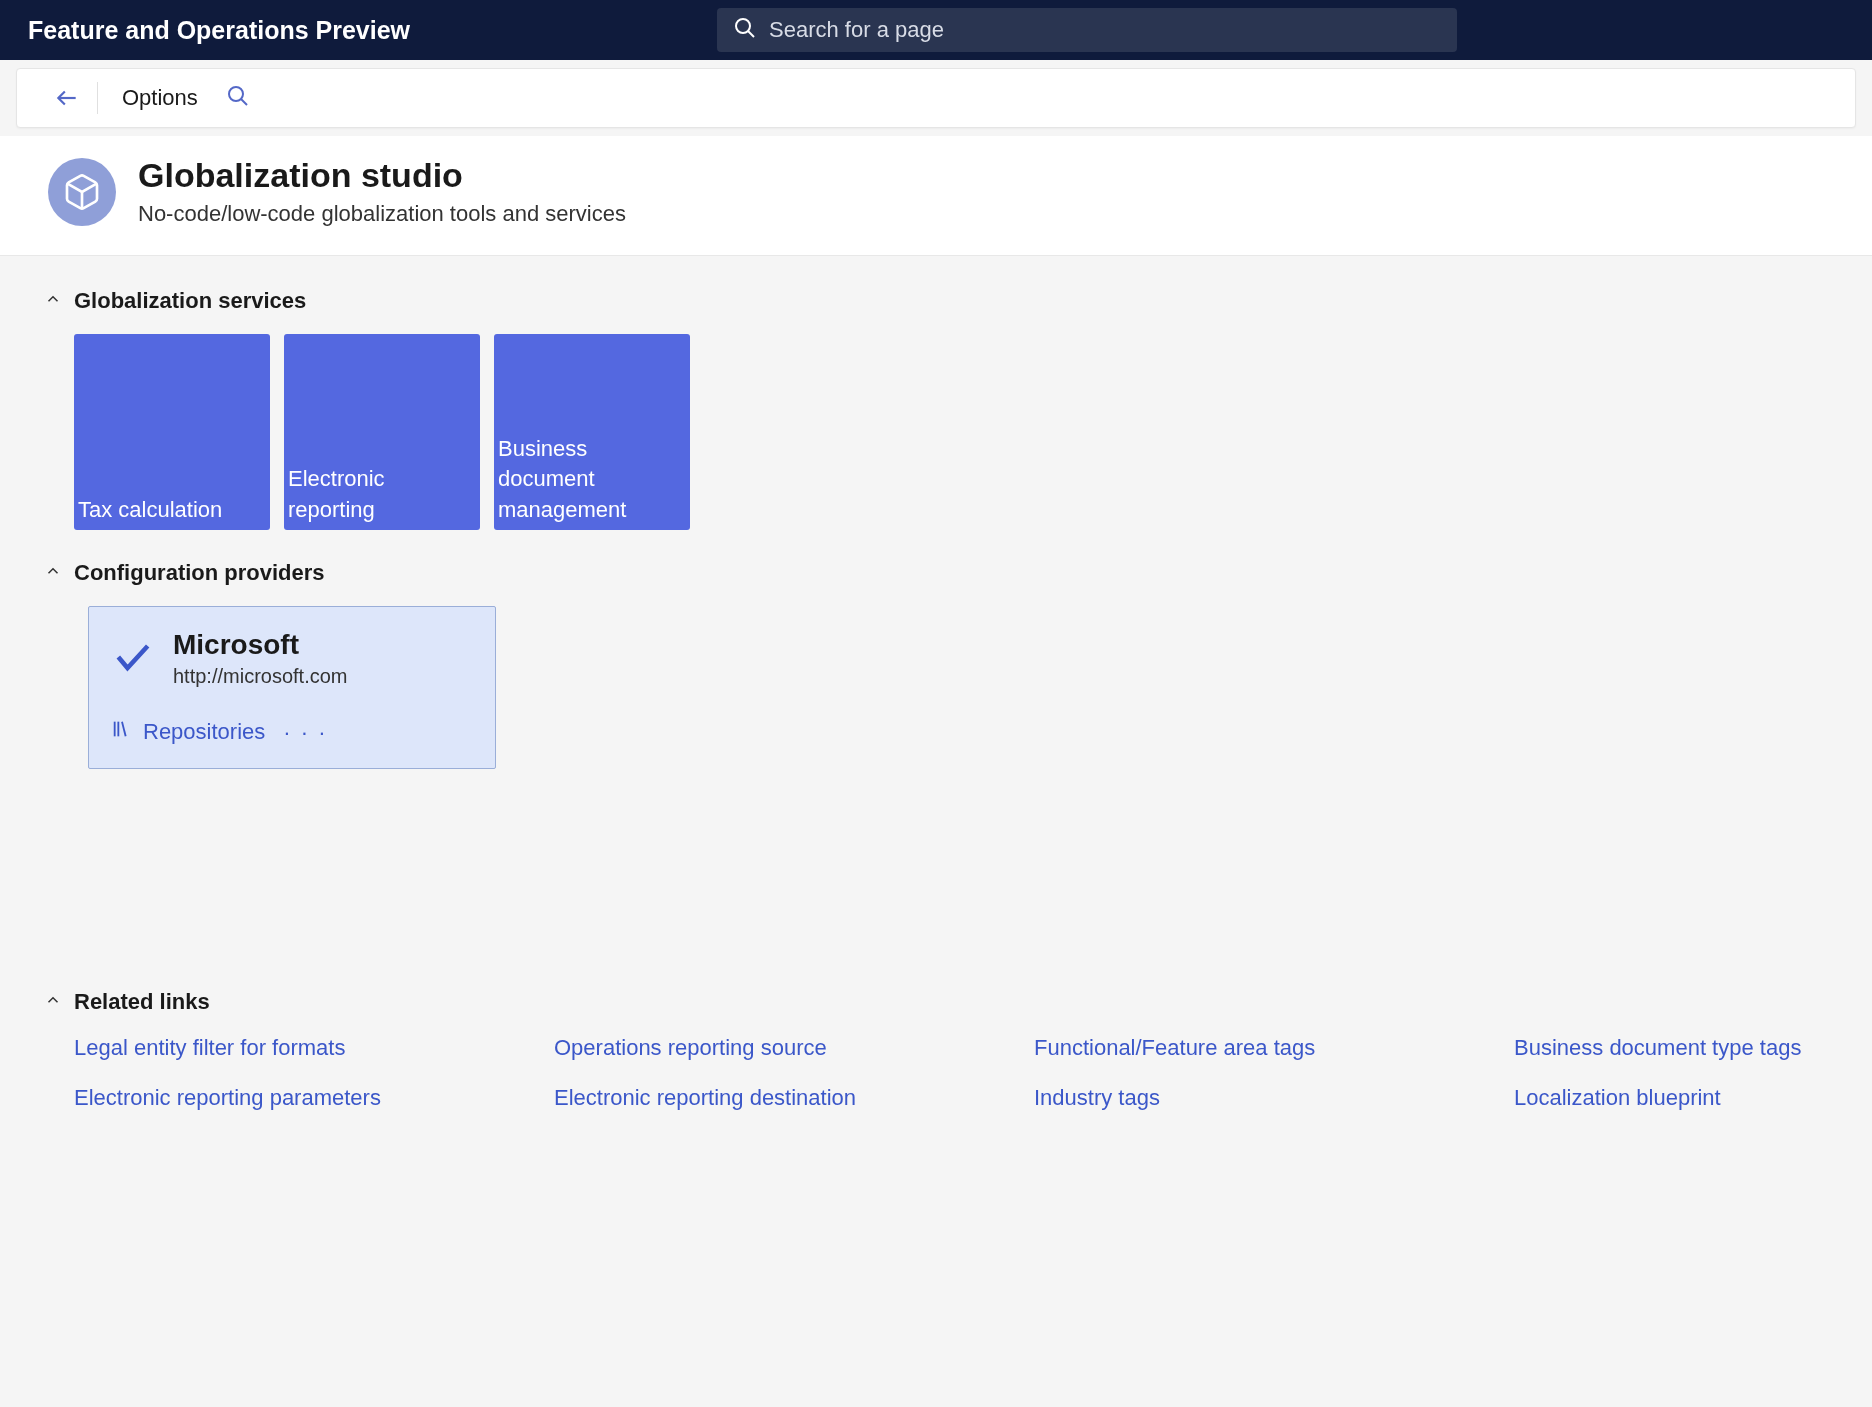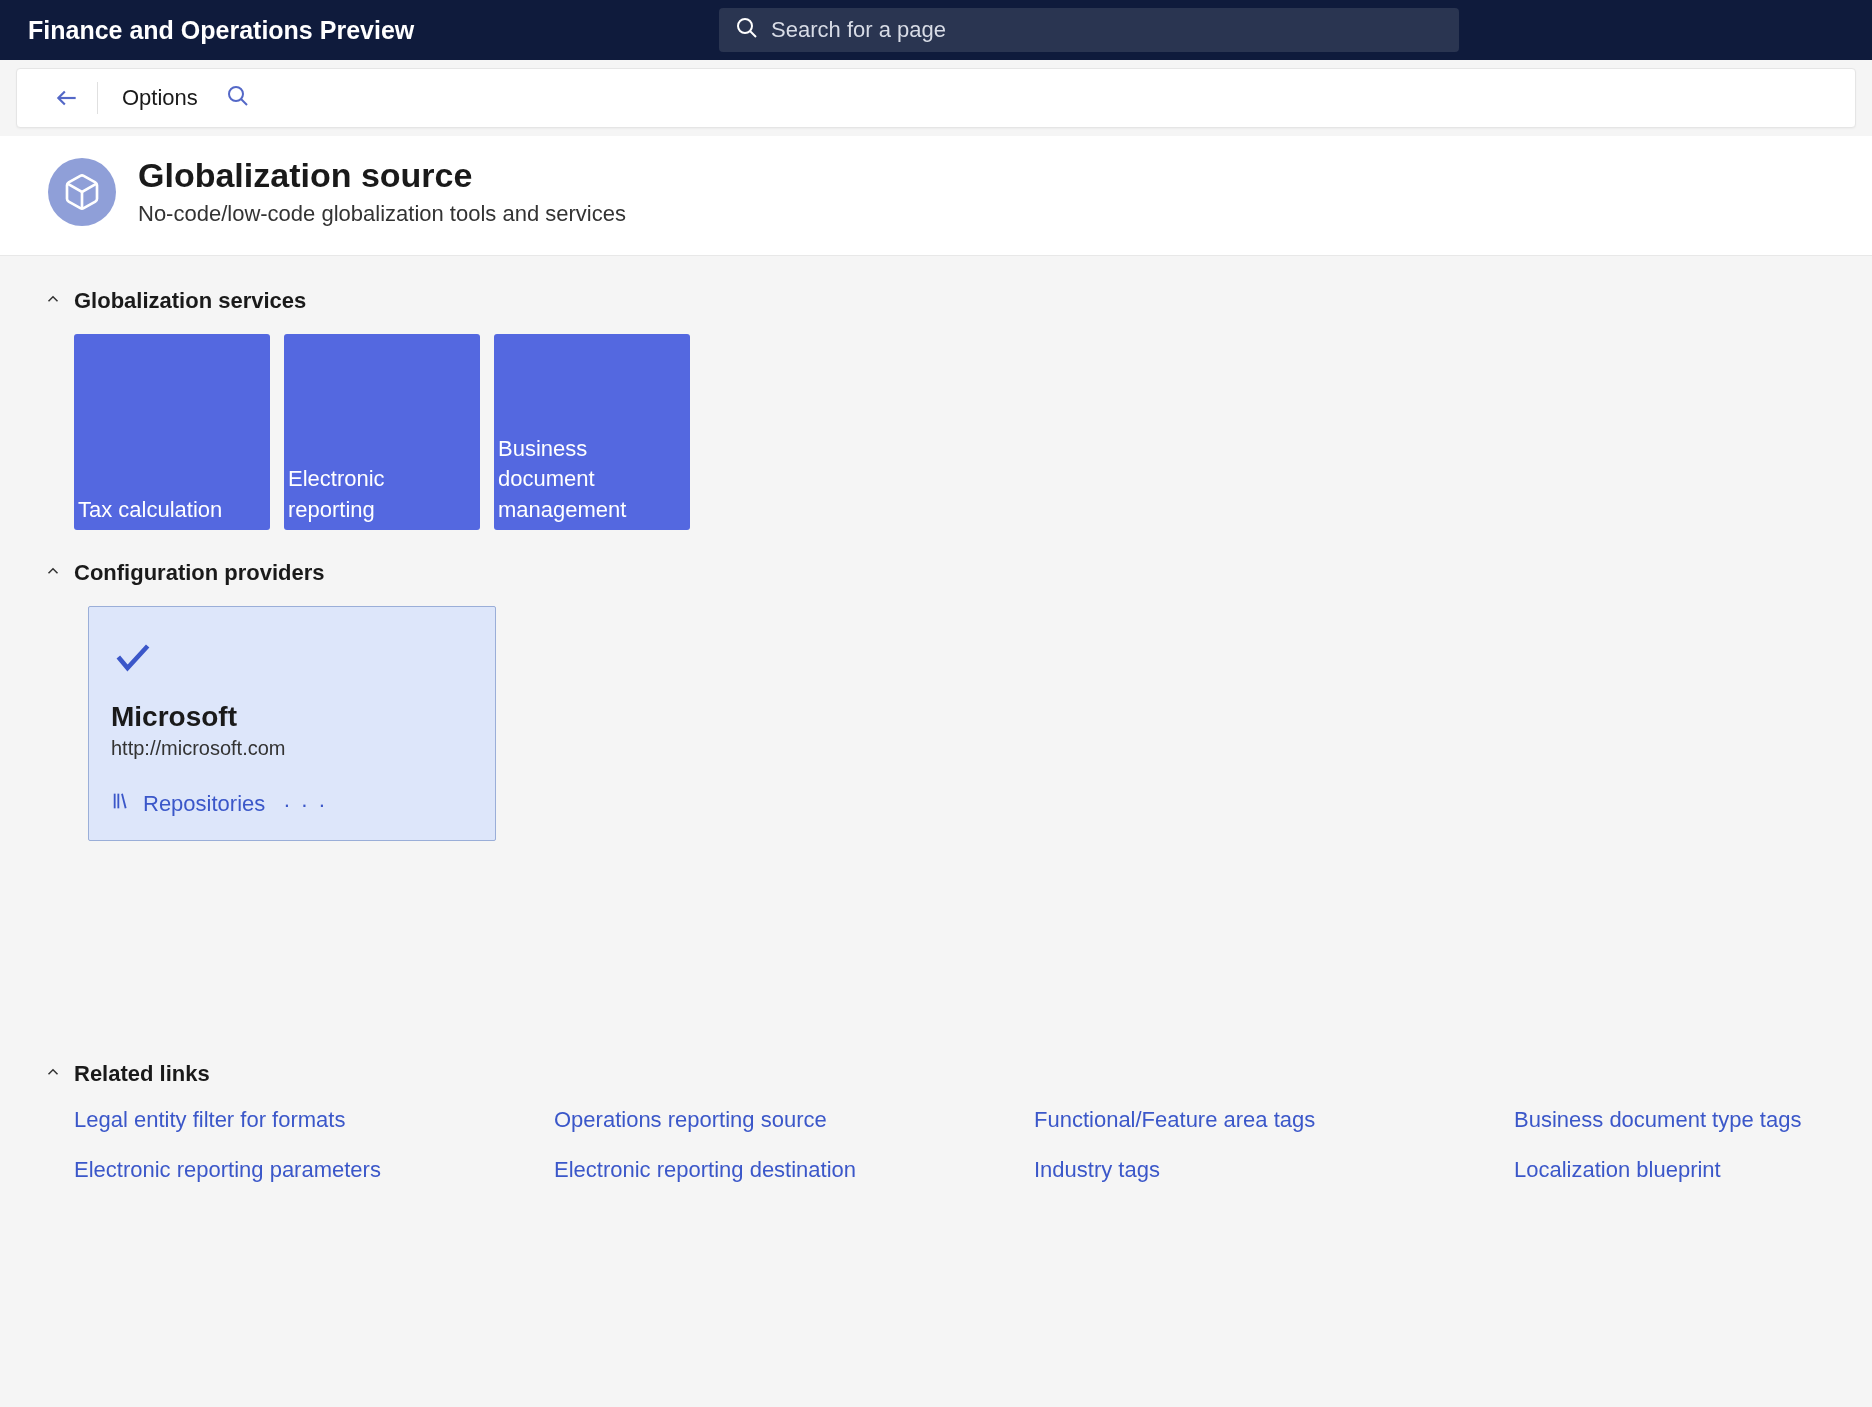--- a/index.html
+++ b/index.html
@@ -165,21 +165,20 @@
       border: 1px solid #9aaed8;
       border-radius: 2px;
       padding: 22px;
       margin-bottom: 40px;
     }
     .provider-top {
       display: flex;
       gap: 18px;
       align-items: flex-start;
       margin-bottom: 30px;
-      flex-direction: column;
     }
     .checkmark {
       color: #3b57c9;
       margin-top: 6px;
     }
     .provider-name {
       font-size: 28px;
       font-weight: 700;
       margin-bottom: 4px;
     }
@@ -220,21 +219,21 @@
     .link-item {
       color: #3b57c9;
       font-size: 22px;
       cursor: pointer;
     }
   </style>
 </head>
 <body>
 
 <div class="top-bar">
-  <div class="top-bar-title">Finance and Operations Preview</div>
+  <div class="top-bar-title">Feature and Operations Preview</div>
   <div class="search-container">
     <span class="search-icon-top">
       <svg width="24" height="24" viewBox="0 0 24 24" fill="none" stroke="currentColor" stroke-width="2">
           <circle cx="10" cy="10" r="7"></circle>
           <line x1="21" y1="21" x2="15" y2="15"></line>
         </svg>
     </span>
     <input class="search-input" placeholder="Search for a page" style="">
   </div>
 </div>
@@ -258,21 +257,21 @@
 
 <div class="page-header">
   <div class="page-icon">
     <svg width="40" height="40" viewBox="0 0 24 24" fill="none" stroke="currentColor" stroke-width="1.6">
       <path d="M21 16V8a2 2 0 0 0-1-1.73l-7-4a2 2 0 0 0-2 0l-7 4A2 2 0 0 0 3 8v8a2 2 0 0 0 1 1.73l7 4a2 2 0 0 0 2 0l7-4A2 2 0 0 0 21 16z"></path>
       <polyline points="3.27 6.96 12 12.01 20.73 6.96"></polyline>
       <line x1="12" y1="22.08" x2="12" y2="12"></line>
     </svg>
   </div>
   <div>
-    <div class="page-title">Globalization source</div>
+    <div class="page-title">Globalization studio</div>
     <div class="page-subtitle">No-code/low-code globalization tools and services</div>
   </div>
 </div>
 
 <div class="content">
 
   <div class="section-header">
     <span class="chevron">
       <svg width="18" height="18" viewBox="0 0 24 24" fill="none" stroke="currentColor" stroke-width="2">
           <polyline points="18 15 12 9 6 15"></polyline>

